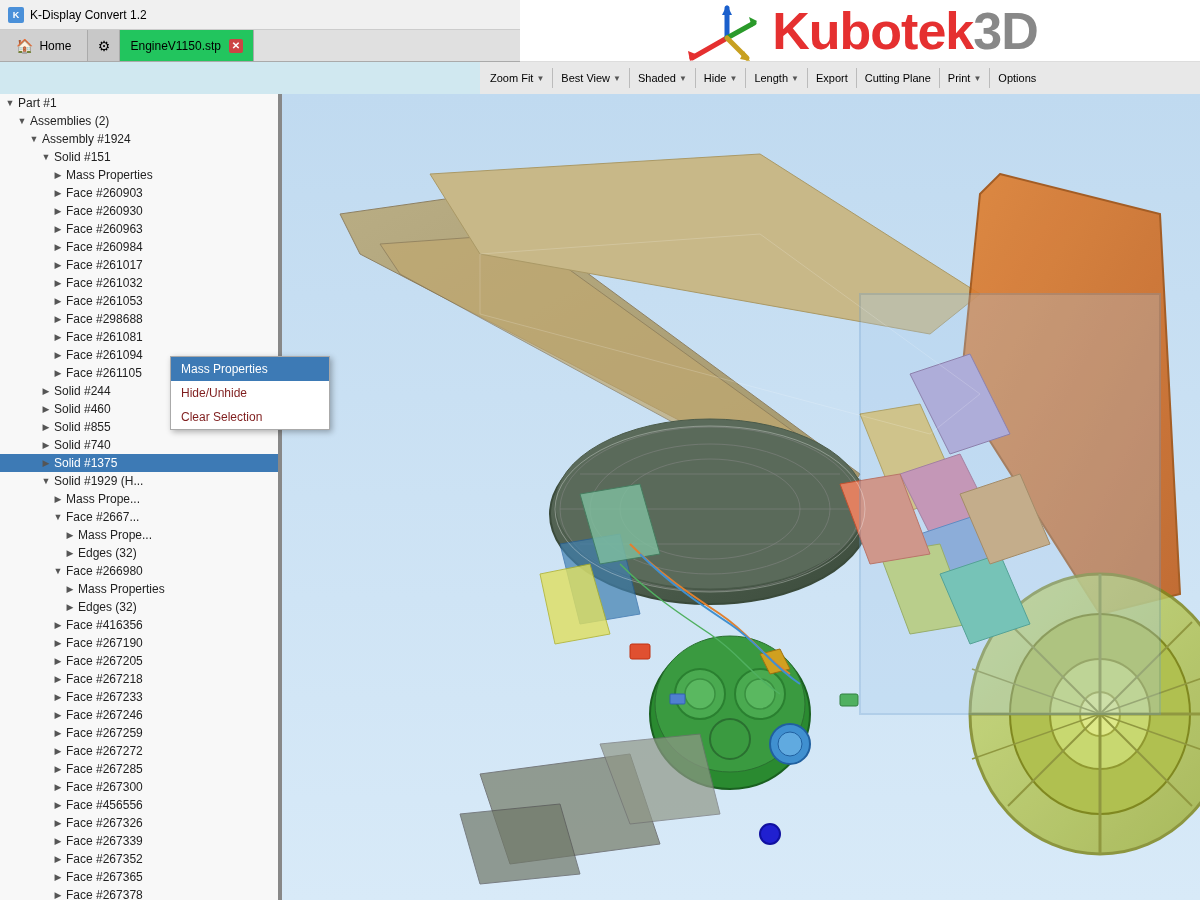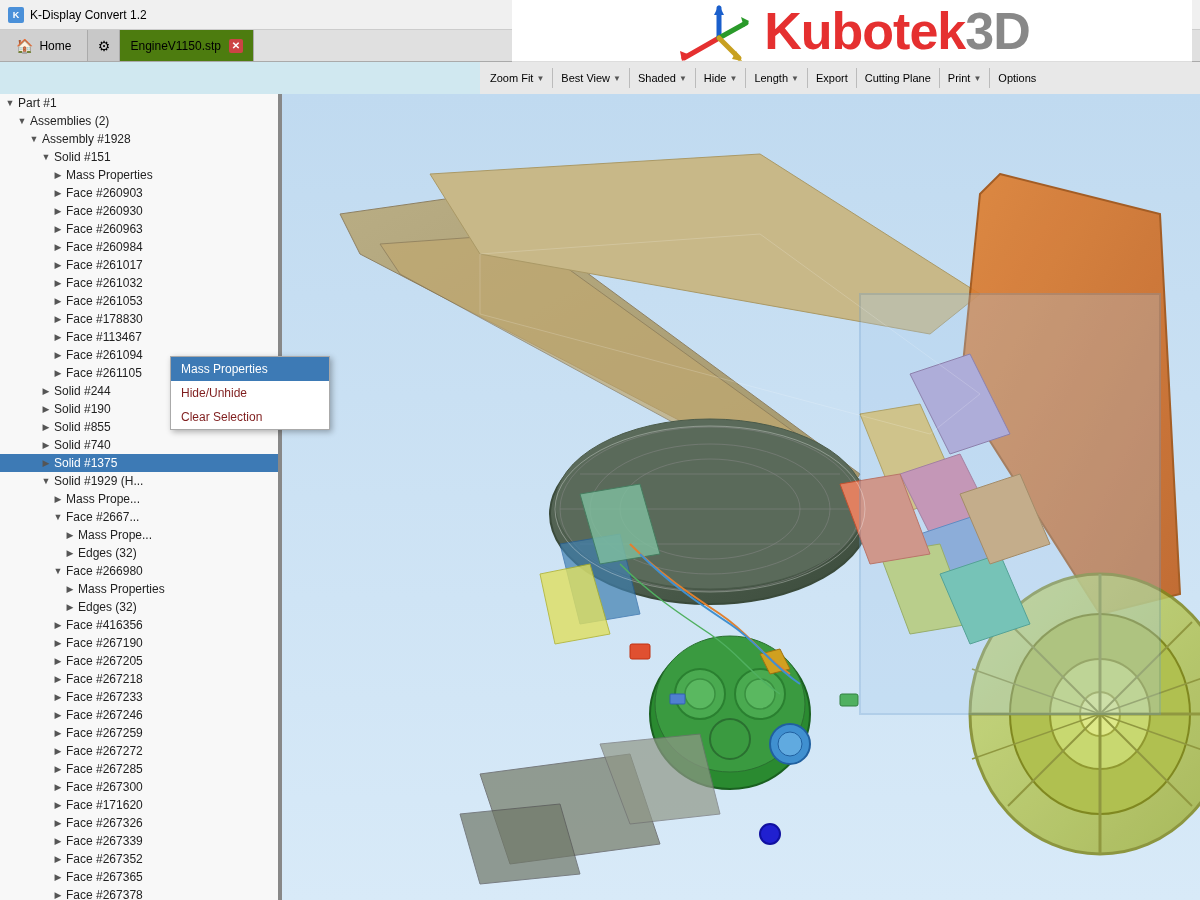--- a/index.html
+++ b/index.html
@@ -43,40 +43,40 @@
     .tab-settings {
       width: 32px;
       display: flex; align-items: center; justify-content: center;
       background: #c8c8c8;
       border-right: 1px solid #aaa;
       cursor: pointer;
       font-size: 14px;
     }
     .tab-file {
       display: flex; align-items: center; padding: 0 10px;
-      background: #4d7c0f;
+      background: #22c55e;
       border-right: 1px solid #aaa;
       font-size: 12px;
       cursor: pointer;
       position: relative;
     }
     .tab-file .close-btn {
       margin-left: 8px;
       width: 14px; height: 14px;
       background: #cc4444;
       border-radius: 2px;
       display: flex; align-items: center; justify-content: center;
       color: white; font-size: 10px; font-weight: bold;
       cursor: pointer;
     }
 
     
     #logo-area {
       position: absolute;
-      top: 0; right: 8px;
+      top: 0; right: 0;
       width: 680px; height: 62px;
       display: flex; align-items: center; justify-content: center;
       background: white;
       border-bottom: 1px solid #ddd;
     }
     .logo-arrows {
       width: 80px; height: 55px;
       position: relative;
       margin-right: 10px;
     }
@@ -316,21 +316,21 @@
   <div class="tree-item indent-0">
         <span class="tree-arrow">▼</span>
         <span class="tree-label">Part #1</span>
       </div>
       <div class="tree-item indent-1">
         <span class="tree-arrow">▼</span>
         <span class="tree-label">Assemblies (2)</span>
       </div>
       <div class="tree-item indent-2">
         <span class="tree-arrow">▼</span>
-        <span class="tree-label">Assembly #1928</span>
+        <span class="tree-label">Assembly #1924</span>
       </div>
       <div class="tree-item indent-3">
         <span class="tree-arrow">▼</span>
         <span class="tree-label">Solid #151</span>
       </div>
       <div class="tree-item indent-4">
         <span class="tree-arrow">▶</span>
         <span class="tree-label">Mass Properties</span>
       </div>
       <div class="tree-item indent-4">
@@ -356,41 +356,41 @@
       <div class="tree-item indent-4">
         <span class="tree-arrow">▶</span>
         <span class="tree-label">Face #261032</span>
       </div>
       <div class="tree-item indent-4">
         <span class="tree-arrow">▶</span>
         <span class="tree-label">Face #261053</span>
       </div>
       <div class="tree-item indent-4">
         <span class="tree-arrow">▶</span>
-        <span class="tree-label">Face #178830</span>
-      </div>
-      <div class="tree-item indent-4">
-        <span class="tree-arrow">▶</span>
-        <span class="tree-label">Face #113467</span>
+        <span class="tree-label">Face #298688</span>
+      </div>
+      <div class="tree-item indent-4">
+        <span class="tree-arrow">▶</span>
+        <span class="tree-label">Face #261081</span>
       </div>
       <div class="tree-item indent-4">
         <span class="tree-arrow">▶</span>
         <span class="tree-label">Face #261094</span>
       </div>
       <div class="tree-item indent-4">
         <span class="tree-arrow">▶</span>
         <span class="tree-label">Face #261105</span>
       </div>
       <div class="tree-item indent-3">
         <span class="tree-arrow">▶</span>
         <span class="tree-label">Solid #244</span>
       </div>
       <div class="tree-item indent-3">
         <span class="tree-arrow">▶</span>
-        <span class="tree-label">Solid #190</span>
+        <span class="tree-label">Solid #460</span>
       </div>
       <div class="tree-item indent-3">
         <span class="tree-arrow">▶</span>
         <span class="tree-label">Solid #855</span>
       </div>
       <div class="tree-item indent-3">
         <span class="tree-arrow">▶</span>
         <span class="tree-label">Solid #740</span>
       </div>
       <div class="tree-item indent-3 selected">
@@ -464,21 +464,21 @@
       <div class="tree-item indent-4">
         <span class="tree-arrow">▶</span>
         <span class="tree-label">Face #267285</span>
       </div>
       <div class="tree-item indent-4">
         <span class="tree-arrow">▶</span>
         <span class="tree-label">Face #267300</span>
       </div>
       <div class="tree-item indent-4">
         <span class="tree-arrow">▶</span>
-        <span class="tree-label">Face #171620</span>
+        <span class="tree-label">Face #456556</span>
       </div>
       <div class="tree-item indent-4">
         <span class="tree-arrow">▶</span>
         <span class="tree-label">Face #267326</span>
       </div>
       <div class="tree-item indent-4">
         <span class="tree-arrow">▶</span>
         <span class="tree-label">Face #267339</span>
       </div>
       <div class="tree-item indent-4">

